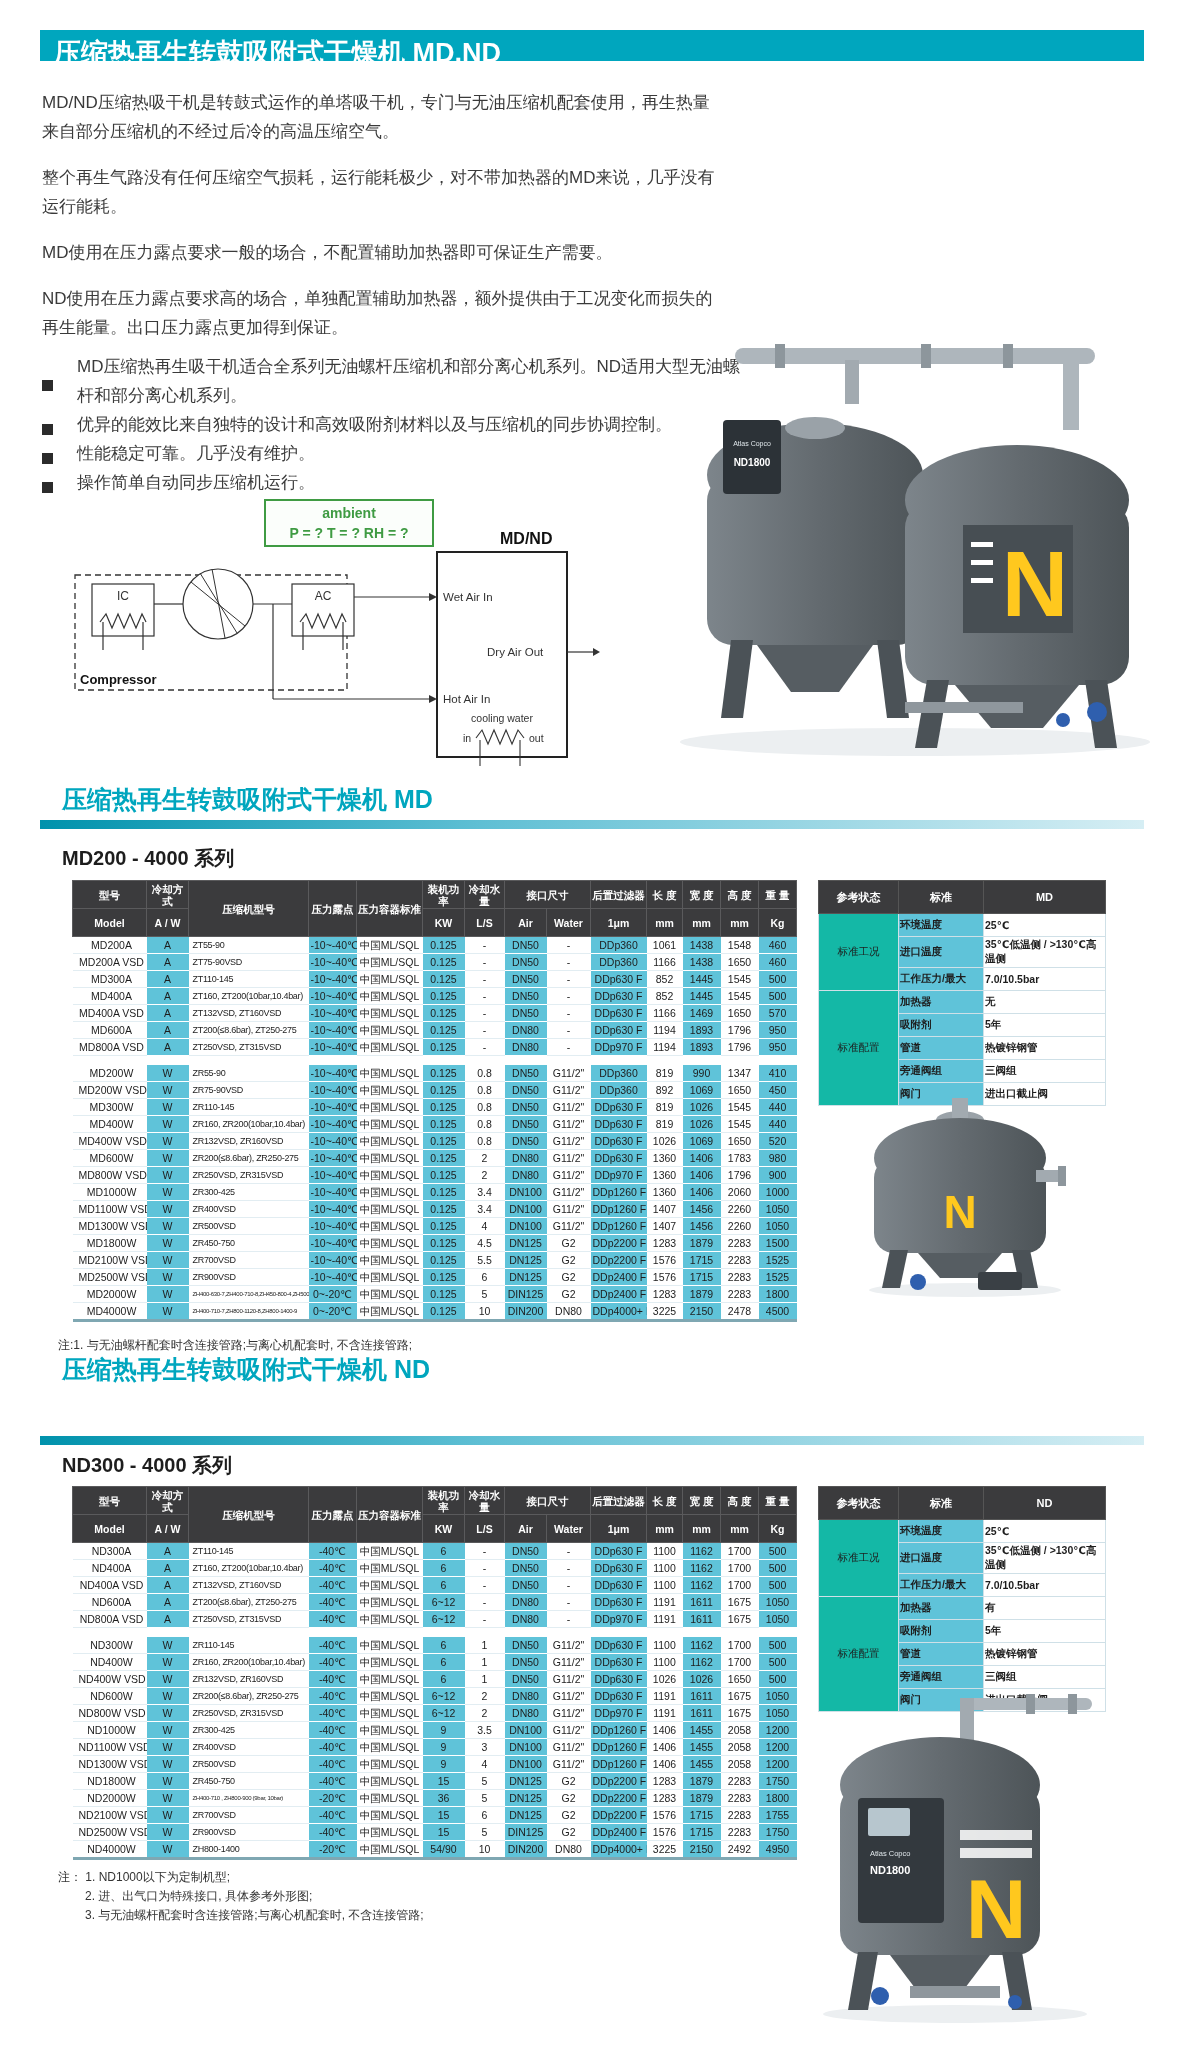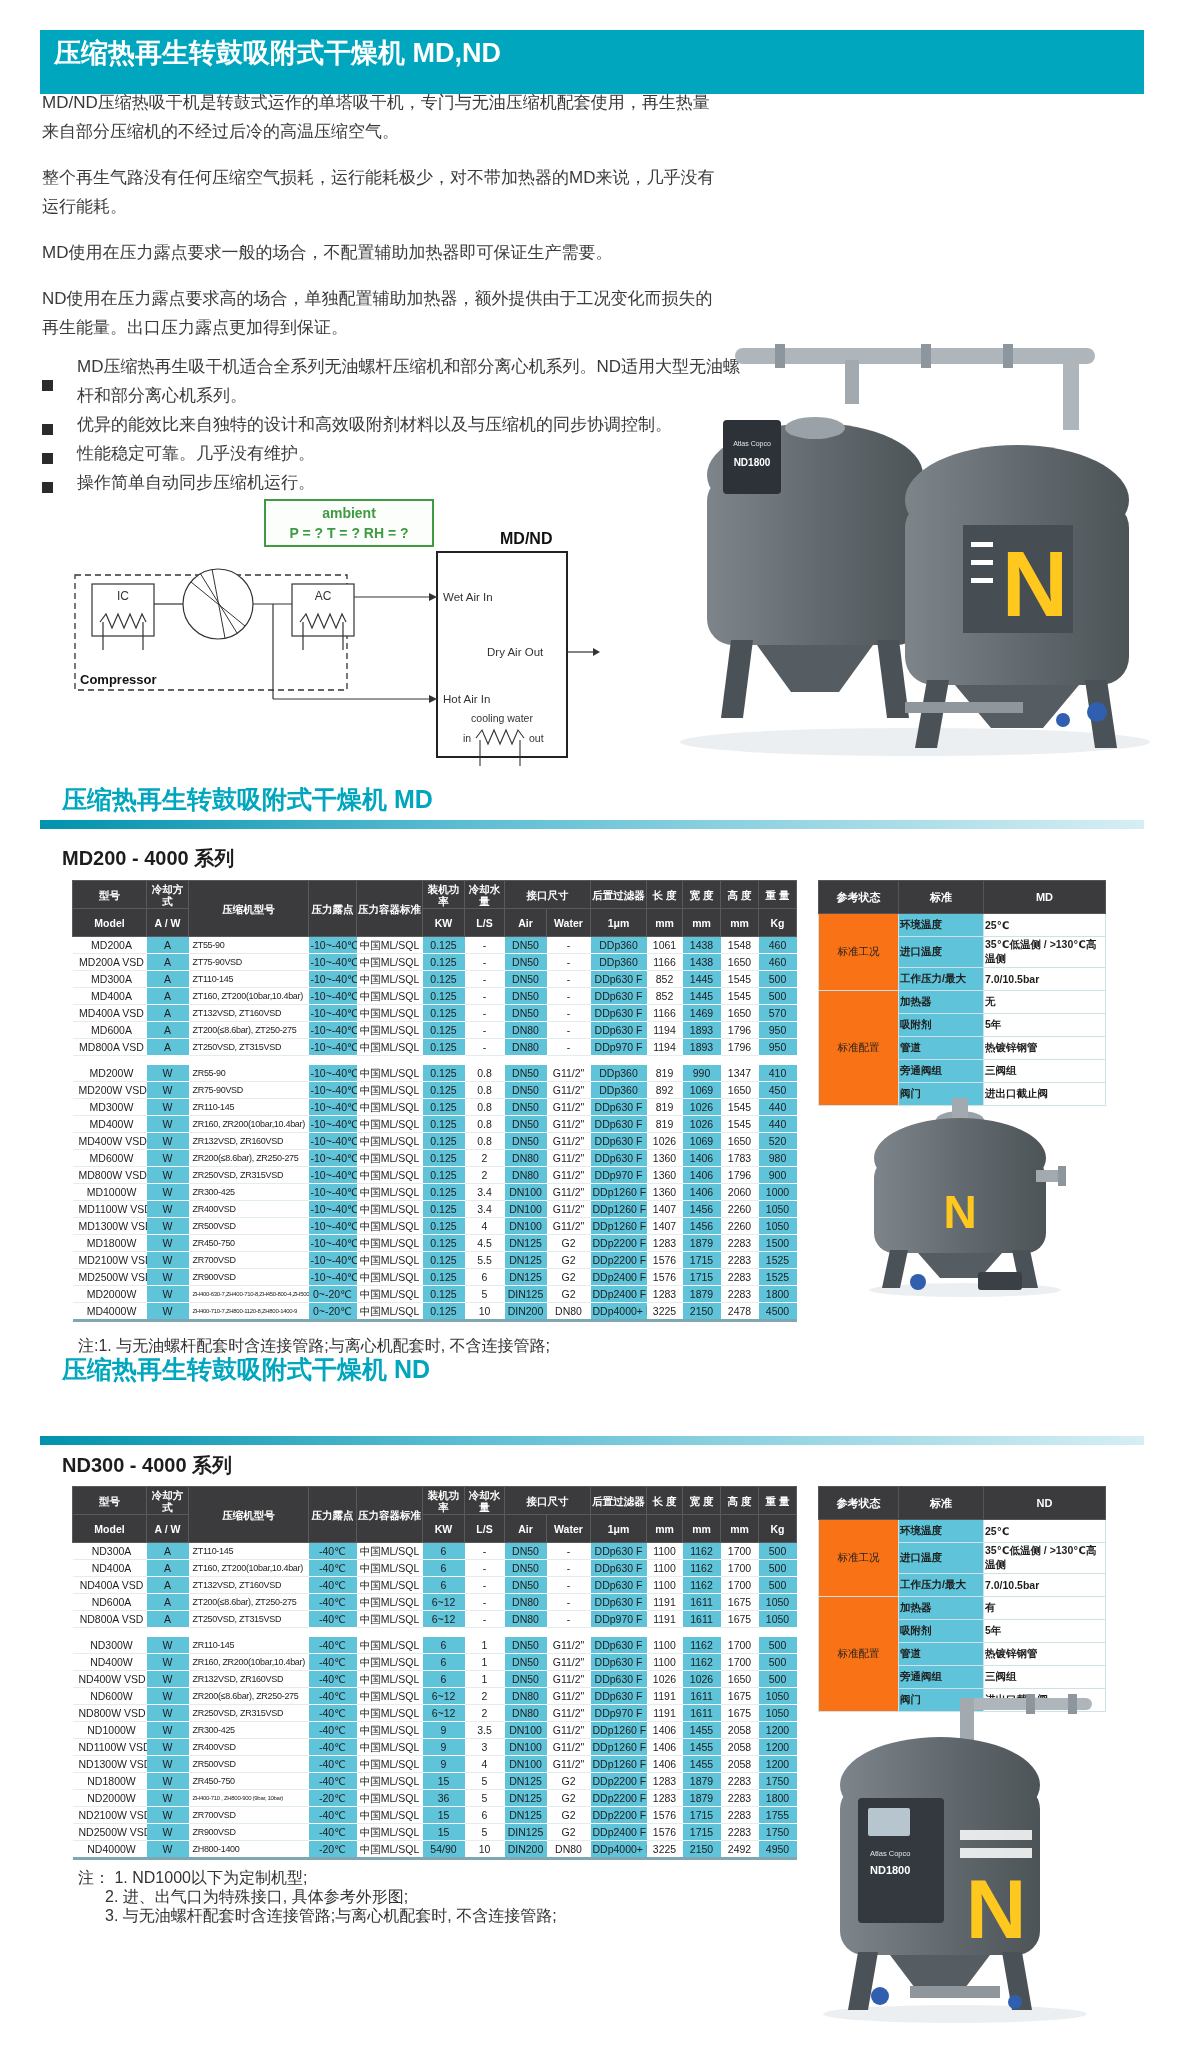--- a/index.html
+++ b/index.html
@@ -1,18 +1,18 @@
 <!DOCTYPE html>
 <html><head>
 <meta charset="utf-8">
 <style>
   html,body{margin:0;padding:0;background:#fff;}
   #page{position:relative;width:1184px;height:2055px;background:#fff;overflow:hidden;
         font-family:"Liberation Sans","DejaVu Sans",sans-serif;color:#333;}
-  .title-bar{position:absolute;left:40px;top:30px;width:1104px;height:64px;background:#00A6BE;
+  .title-bar{position:absolute;left:40px;top:30px;width:1104px;height:31px;background:#00A6BE;
         color:#fff;font-size:27px;font-weight:bold;line-height:47px;padding-left:14px;box-sizing:border-box;}
   .intro{position:absolute;left:42px;top:88px;width:680px;font-size:17px;line-height:29px;color:#3a3a3a;}
   .intro p{margin:0 0 17px 0;}
   .bullets{position:absolute;left:42px;top:352px;width:700px;font-size:17px;line-height:29px;color:#3a3a3a;}
   .bullet{display:flex;align-items:center;gap:16px;}
   .bullet .sq{flex:0 0 11px;width:11px;height:11px;background:#2b2b2b;margin:9px 8px 0 0;}
   .sec-title{position:absolute;left:62px;color:#00A6BE;font-size:25px;font-weight:bold;}
   .grad-bar{position:absolute;left:40px;width:1104px;height:9px;
         background:linear-gradient(90deg,#0092AC 0%,#5FBFD4 40%,#D6EEF4 100%);}
   .series{position:absolute;left:62px;font-size:20px;font-weight:bold;color:#1d1d1d;}
@@ -25,24 +25,24 @@
         border-bottom:1px solid #E2EDF2;white-space:nowrap;overflow:hidden;}
   table.spec td.hl{background:#5FC3D9;border-bottom:1px solid #fff;}
   table.spec td.c0{text-align:center;padding-left:6px;font-weight:normal;margin-left:43px;}
   table.spec td.c2{text-align:left;padding-left:4px;font-size:9px;letter-spacing:-0.3px;}
   table.spec td.tiny{font-size:6px;letter-spacing:-0.3px;}
   table.spec tr.gap td{height:9px;background:#fff;border:none;}
   
   table.ref{position:absolute;left:818px;border-collapse:collapse;table-layout:fixed;width:287px;
         font-size:10.5px;color:#1d1d1d;}
   table.ref th.head{background:#3B3B3D;color:#fff;height:30px;border:1px solid #555;font-size:11px;}
-  table.ref th.group{background:#f97316;border:1px solid #CFE0E7;font-weight:normal;text-align:center;}
+  table.ref th.group{background:#14b8a6;border:1px solid #CFE0E7;font-weight:normal;text-align:center;}
   table.ref td{border:1px solid #CFE0E7;height:20px;text-align:left;font-weight:bold;}
   table.ref td.mid{background:#5FC3D9;}
-  .note{position:absolute;left:78px;font-size:16px;color:#333;line-height:19px;}
+  .note{position:absolute;left:58px;font-size:12px;color:#333;line-height:19px;}
   .nd-notes div.ind{padding-left:27px;}
   svg text{font-family:"Liberation Sans","DejaVu Sans",sans-serif;}
 </style>
 </head>
 <body>
 
 <div id="page">
 
   <div class="title-bar">压缩热再生转鼓吸附式干燥机 MD,ND</div>
 

